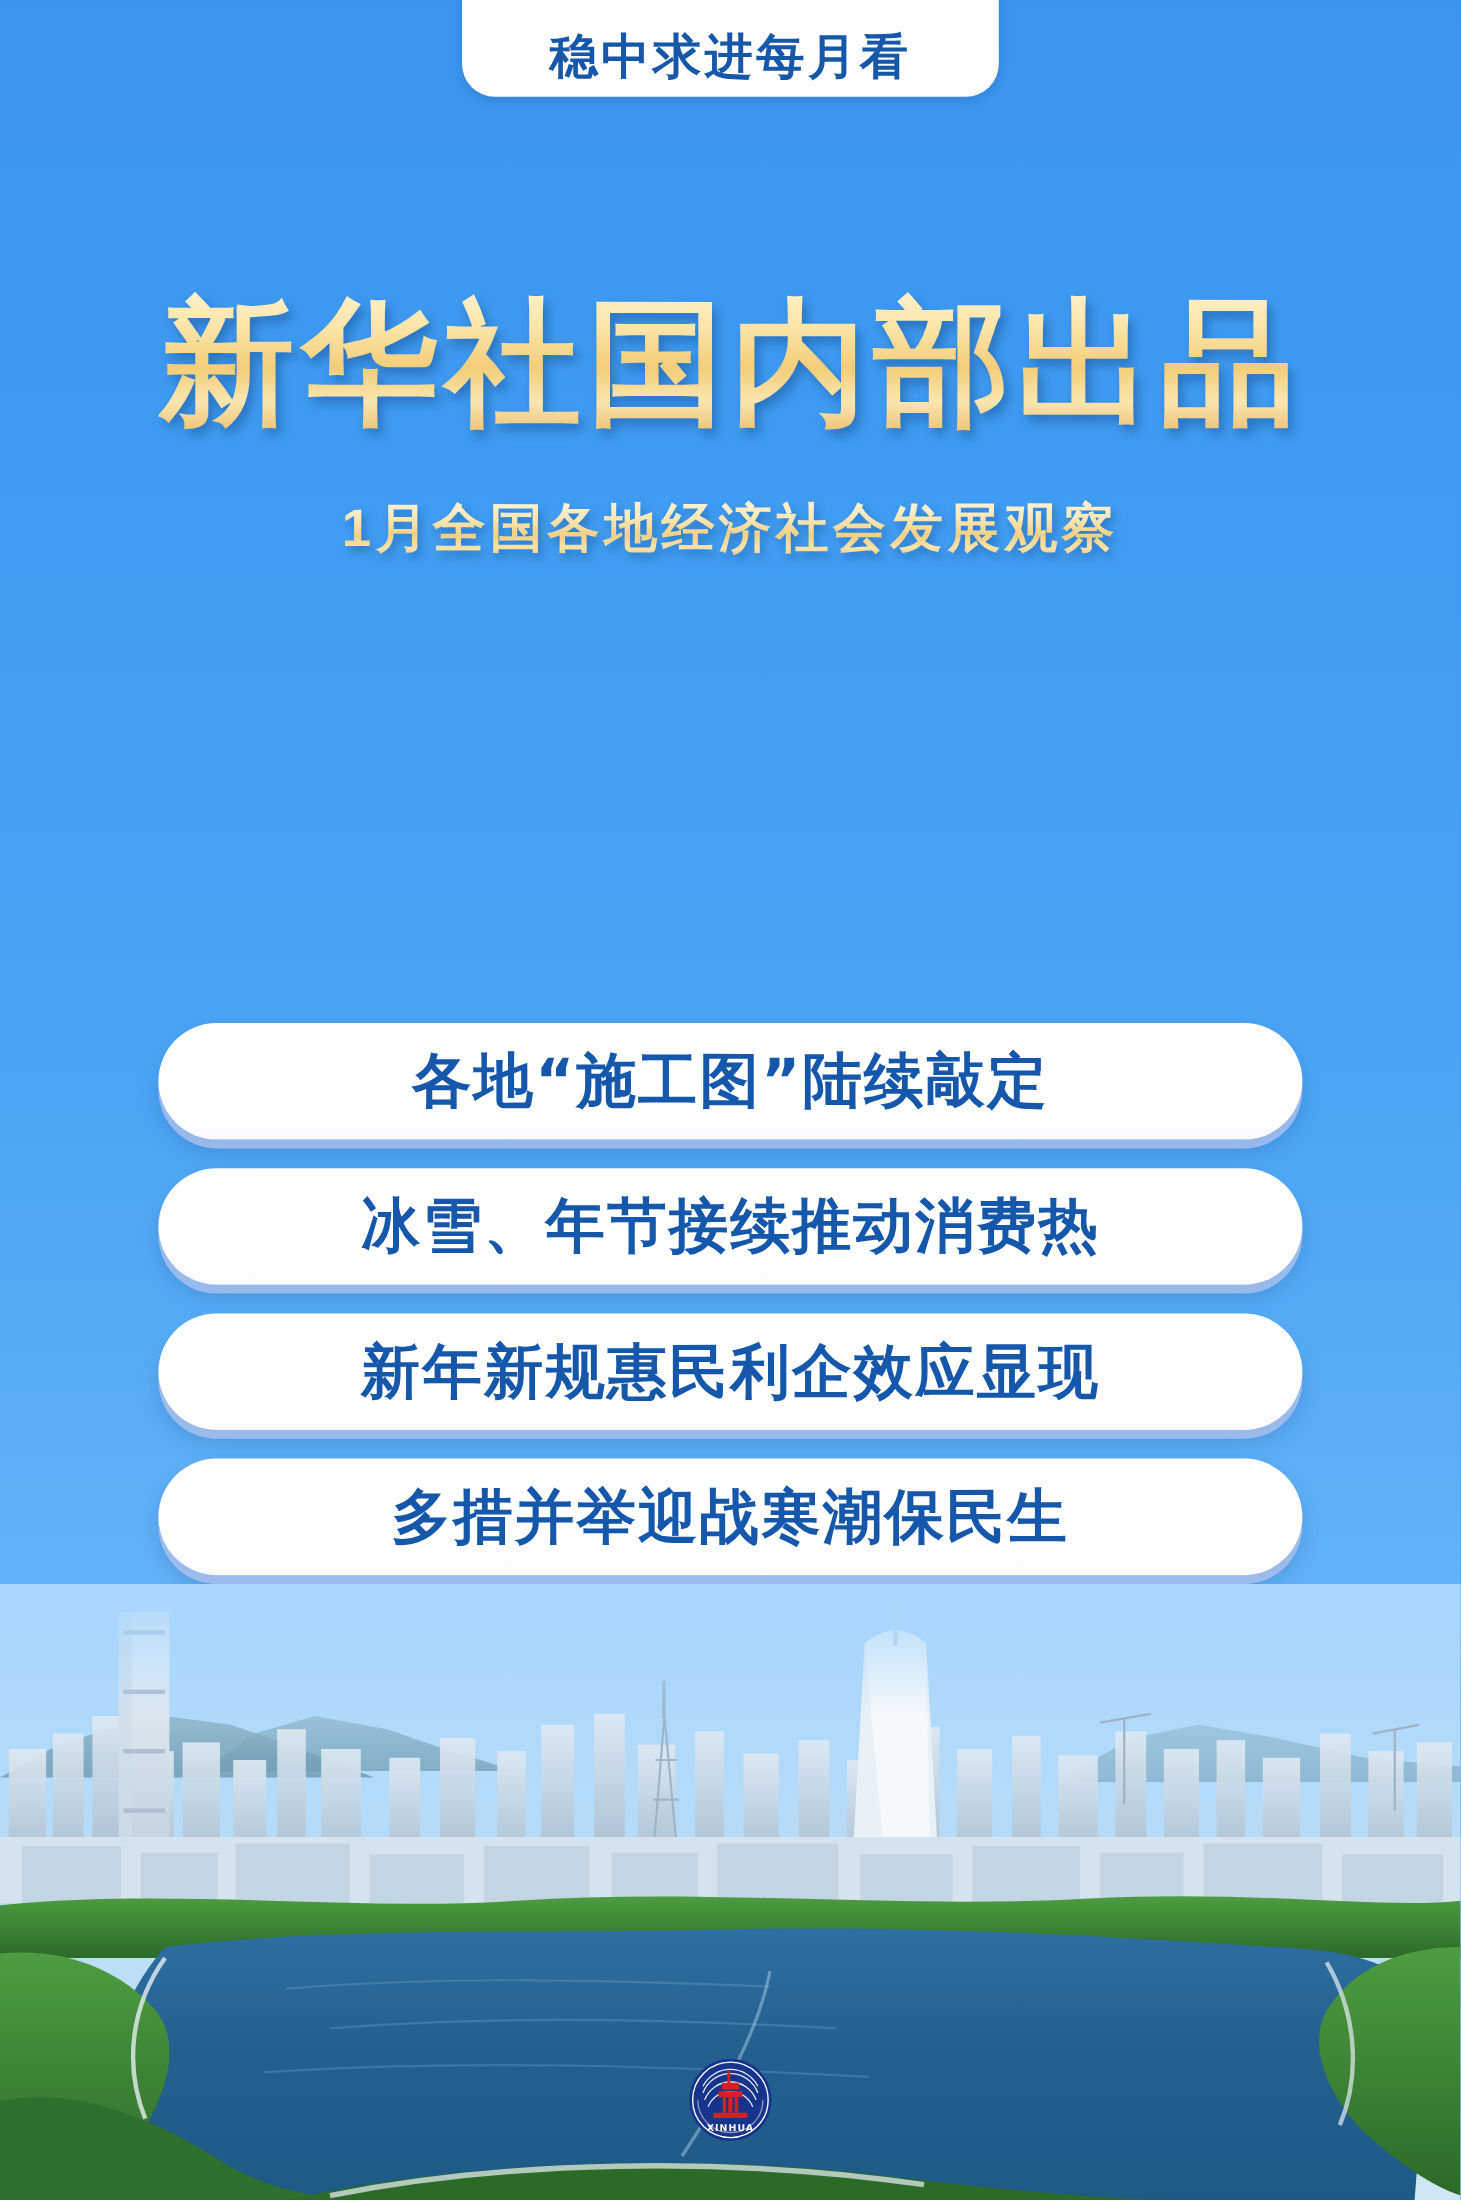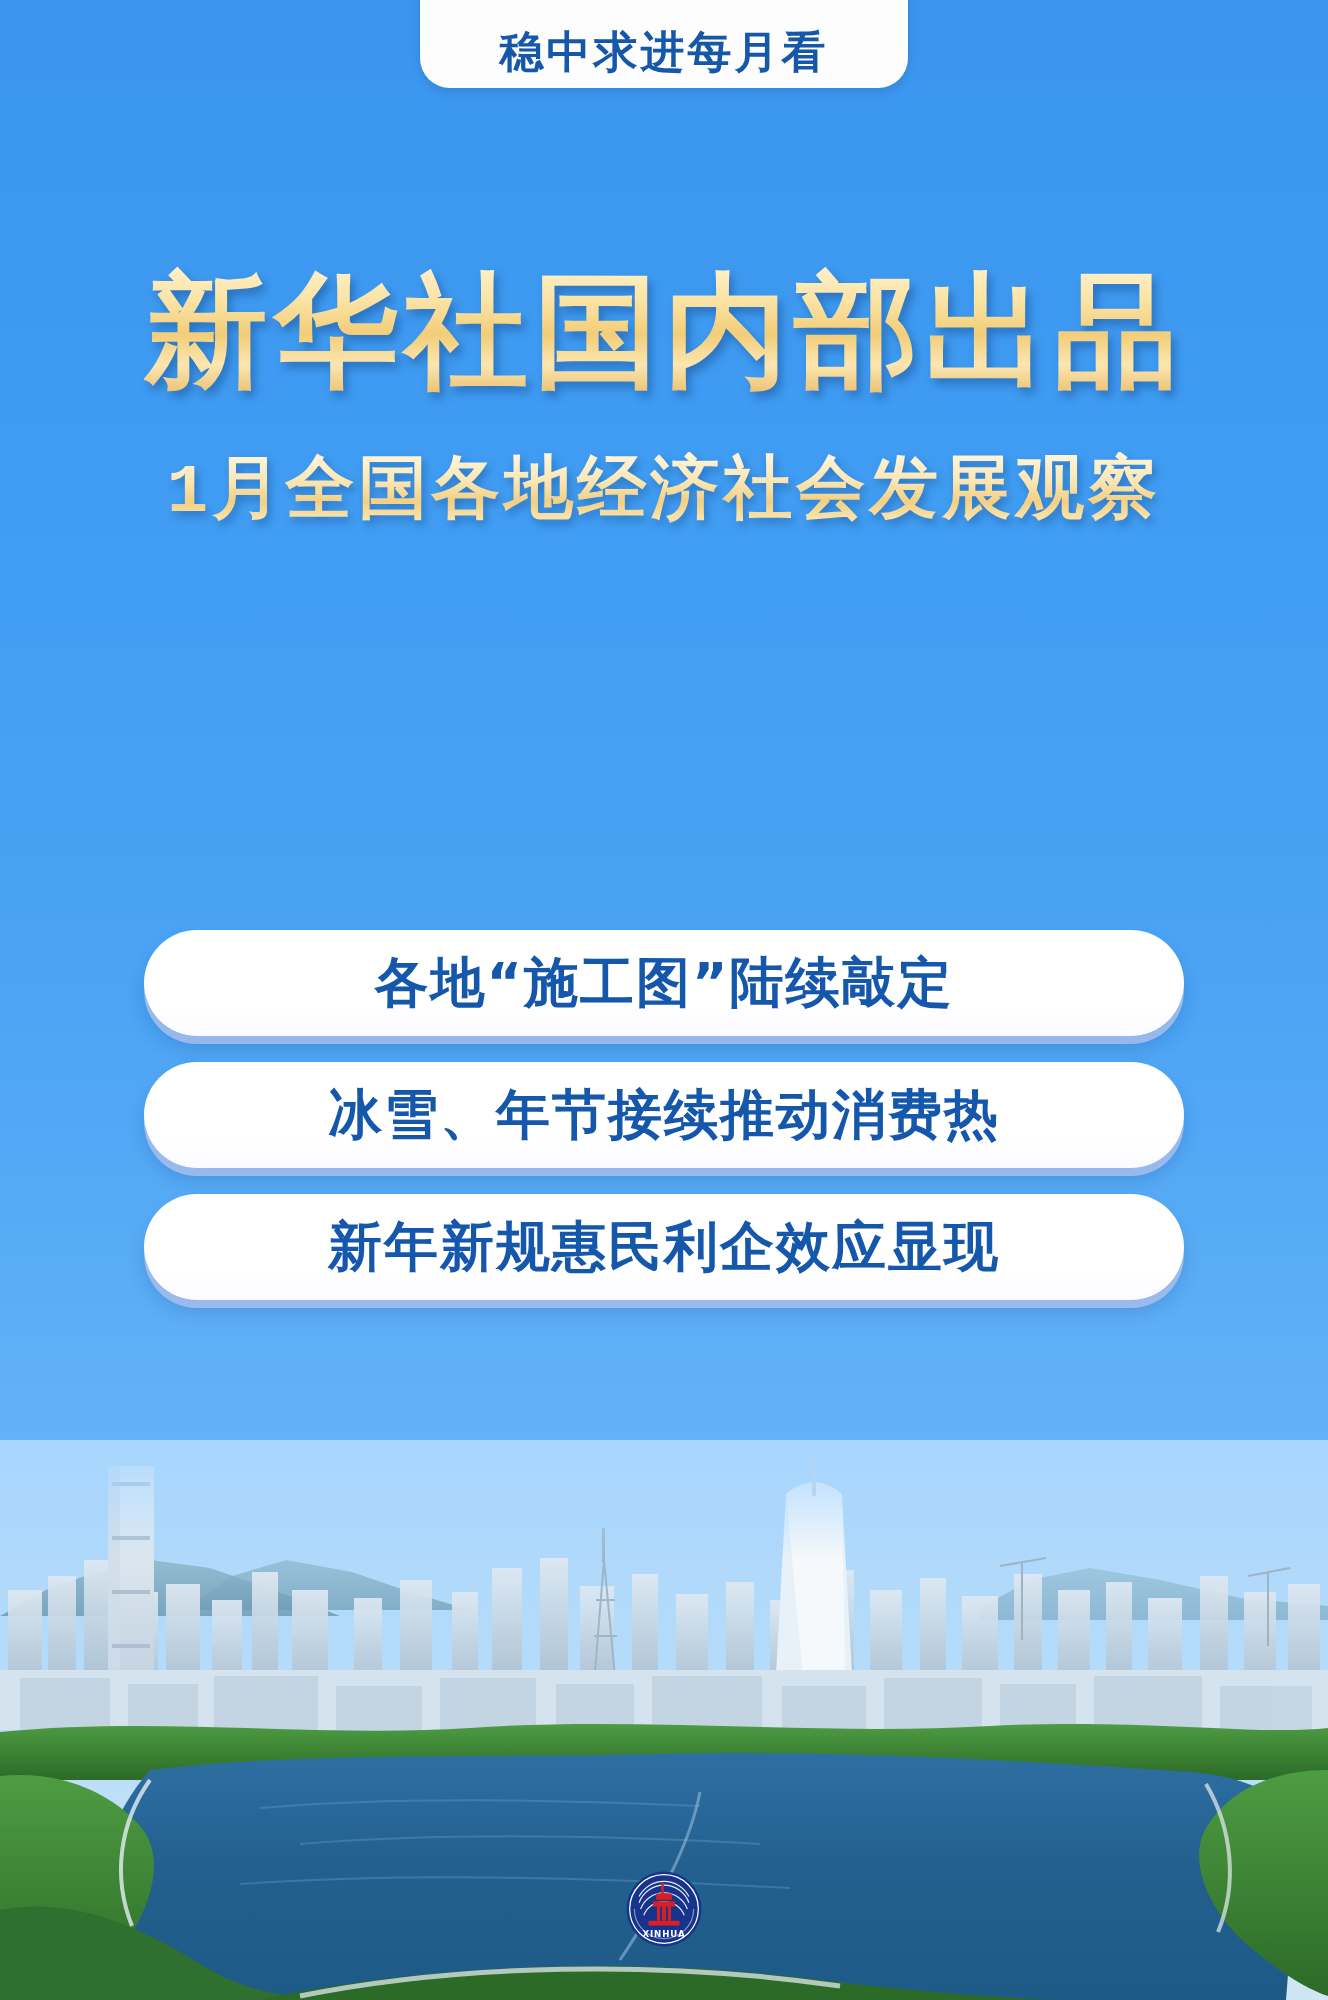--- a/index.html
+++ b/index.html
@@ -39,23 +39,23 @@
     -webkit-background-clip:text;background-clip:text;
     color:transparent;-webkit-text-fill-color:transparent;
     filter:drop-shadow(4px 6px 5px rgba(10,50,110,.38));
     white-space:nowrap;
   }
   .subhead-wrap{
     position:absolute;left:0;right:0;top:452px;text-align:center;
   }
   .subhead{
     display:inline-block;
-    font-family:Liberation Mono, monospace;
+    font-family:Liberation Sans, sans-serif;
     font-weight:bold;
-    font-size:69px;line-height:1.2;letter-spacing:4px;
+    font-size:48px;line-height:1.2;letter-spacing:4px;
     background:linear-gradient(180deg,#fff6de 0%,#fbe7b5 34%,#f2cf83 60%,#fae3ab 80%,#e6b765 100%);
     -webkit-background-clip:text;background-clip:text;
     color:transparent;-webkit-text-fill-color:transparent;
     filter:drop-shadow(3px 5px 4px rgba(10,50,110,.35));
     white-space:nowrap;
   }
   
   .bullets{
     position:absolute;left:0;right:0;top:930px;
     display:flex;flex-direction:column;align-items:center;gap:26px;
@@ -114,20 +114,23 @@
 
   <div class="bullets">
     <div class="pill">
       <span class="pill-text">各地“施工图”陆续敲定</span>
     </div>
     <div class="pill">
       <span class="pill-text">冰雪、年节接续推动消费热</span>
     </div>
     <div class="pill">
       <span class="pill-text">新年新规惠民利企效应显现</span>
+    </div>
+    <div class="pill">
+      <span class="pill-text">多措并举迎战寒潮保民生</span>
     </div>
   </div>
 
   <div class="photo">
     <svg viewBox="0 0 1328 560" preserveAspectRatio="none">
       <defs>
         <linearGradient id="sky" x1="0" y1="0" x2="0" y2="1">
           <stop offset="0%" stop-color="#a9d6fd"></stop>
           <stop offset="55%" stop-color="#b9ddf8"></stop>
           <stop offset="100%" stop-color="#cfe7f4"></stop>

